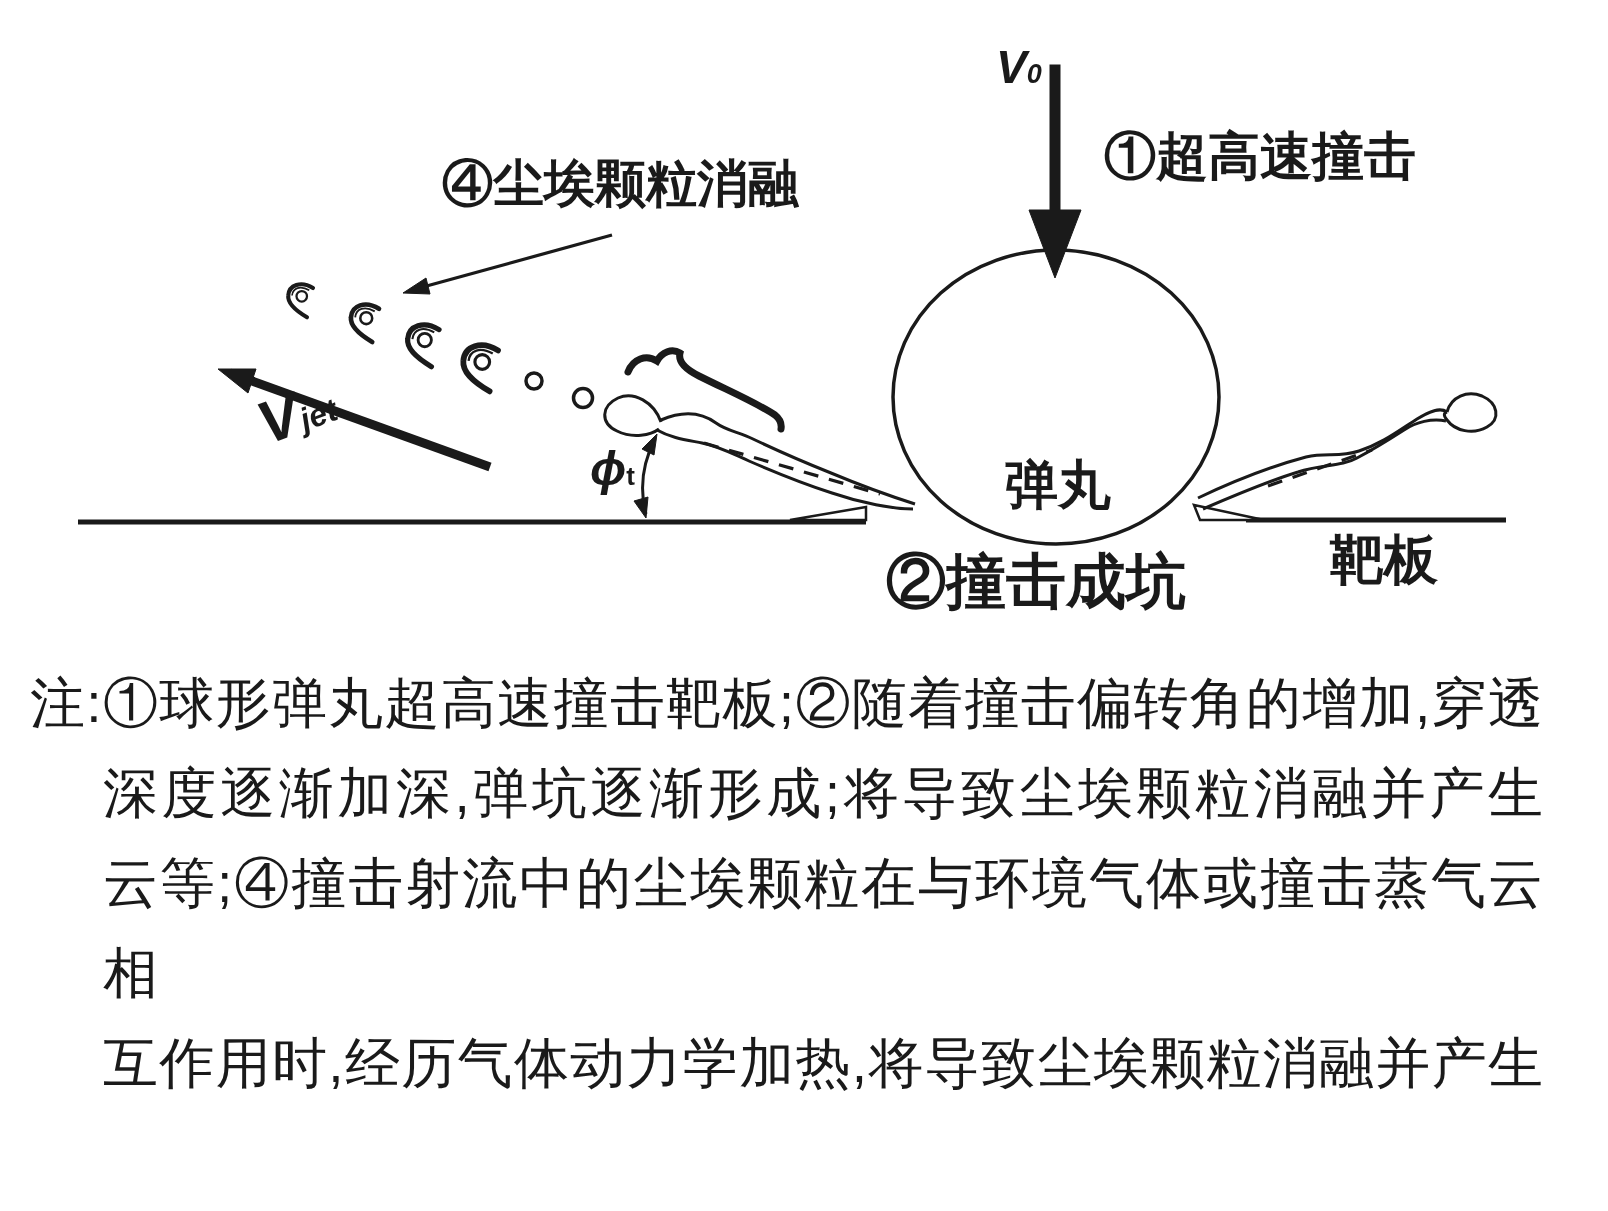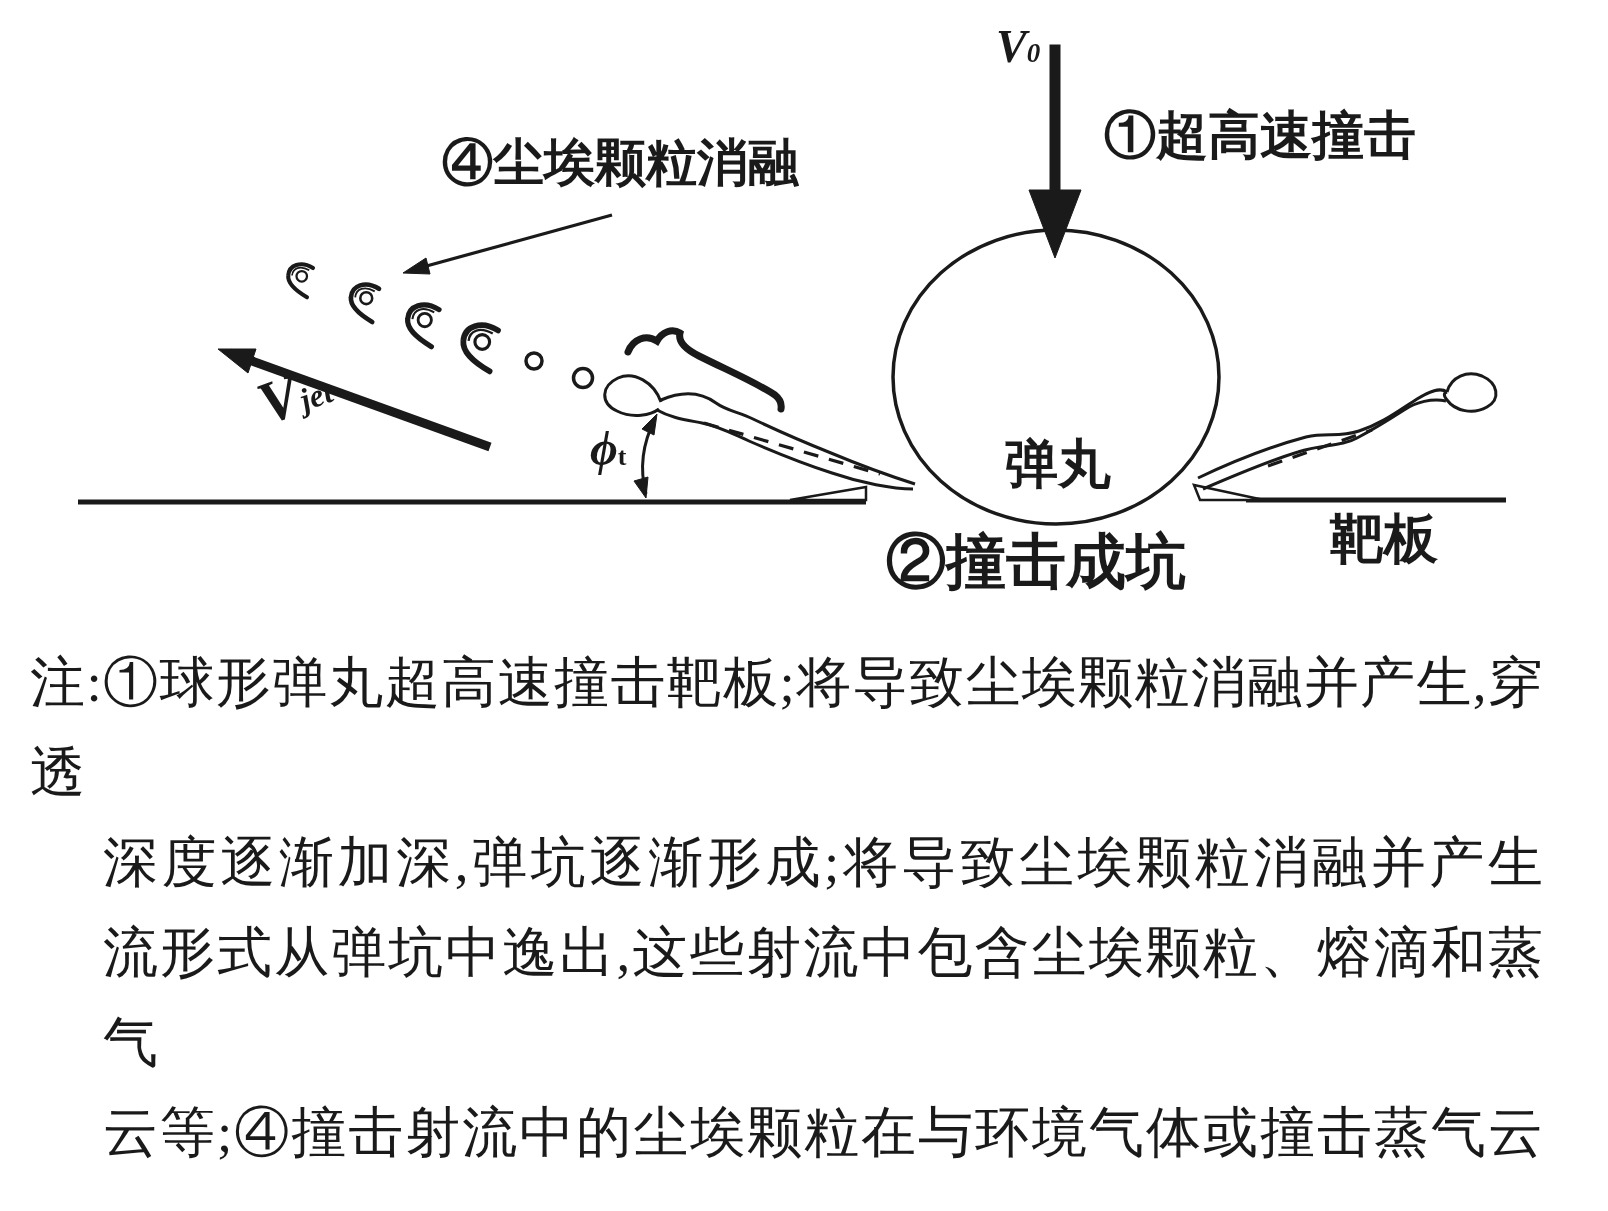--- a/index.html
+++ b/index.html
@@ -1,21 +1,22 @@
 <!DOCTYPE html>
 <html style="--ink: #1a1a1a; --bg: #ffffff;"><head>
 <meta charset="utf-8">
 <style>
   :root { --ink:#1a1a1a; --bg:#ffffff; }
   * { margin:0; padding:0; box-sizing:border-box; }
   html,body { background:var(--bg); }
   .canvas {
     position:relative; width:1608px; height:1162px; background:var(--bg);
-    font-family:Liberation Serif, serif; color:var(--ink);
+    font-family:Liberation Sans, sans-serif; color:var(--ink);
     overflow:hidden;
+    margin-top:20px;
   }
   svg.diagram { position:absolute; left:0; top:0; }
   svg.diagram * { stroke:var(--ink); }
   .lbl {
     position:absolute; line-height:1; white-space:nowrap;
     font-weight:600; letter-spacing:0px; color:var(--ink);
   }
   .sym { font-style:italic; font-weight:600; }
   .subscript { font-style:italic; font-weight:600; vertical-align:baseline; }
   .note {
@@ -113,21 +114,20 @@
     <span class="sym">ϕ</span><span class="subscript" style="font-size:26px; font-style:normal;">t</span>
   </div>
 
   <div class="lbl" style="left:1005px; top:438px; font-size:53px;">弹丸</div>
 
   <div class="lbl" style="left:886px; top:532px; font-size:60px;">②撞击成坑</div>
 
   <div class="lbl" style="left:1330px; top:512px; font-size:54px;">靶板</div>
 
   <div class="note">
-    <div class="note-line first">注:①球形弹丸超高速撞击靶板;将导致尘埃颗粒消融并产生,穿透</div>
+    <div class="note-line first">注:①球形弹丸超高速撞击靶板;②随着撞击偏转角的增加,穿透</div>
     <div class="note-line mid">深度逐渐加深,弹坑逐渐形成;将导致尘埃颗粒消融并产生</div>
-    <div class="note-line mid">流形式从弹坑中逸出,这些射流中包含尘埃颗粒、熔滴和蒸气</div>
     <div class="note-line mid">云等;④撞击射流中的尘埃颗粒在与环境气体或撞击蒸气云相</div>
     <div class="note-line mid">互作用时,经历气体动力学加热,将导致尘埃颗粒消融并产生</div>
 
   </div>
 
 </div>
 
 </body></html>

